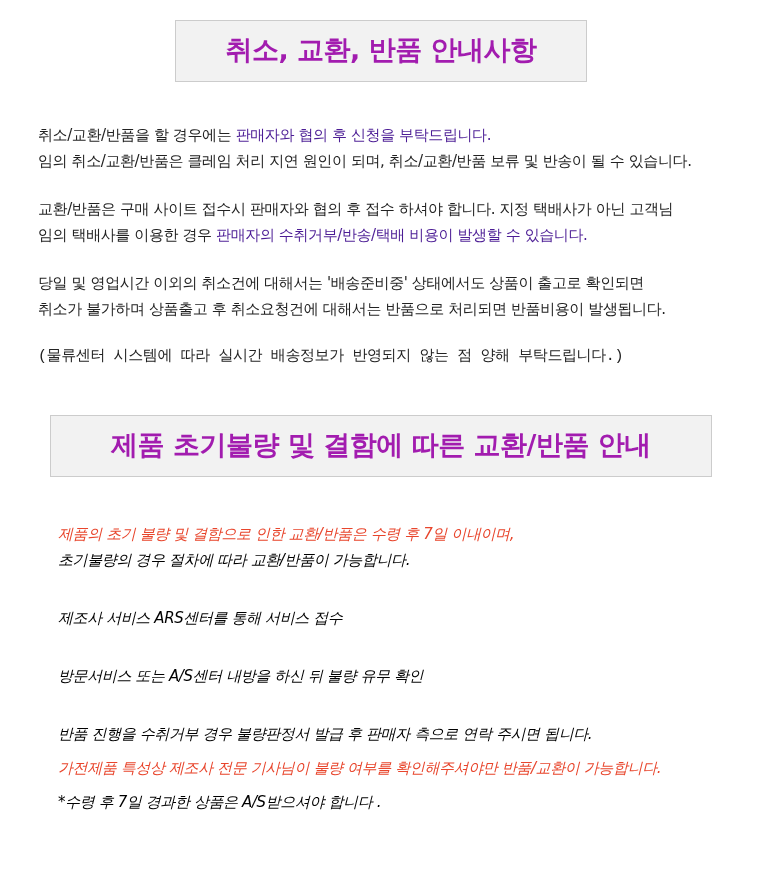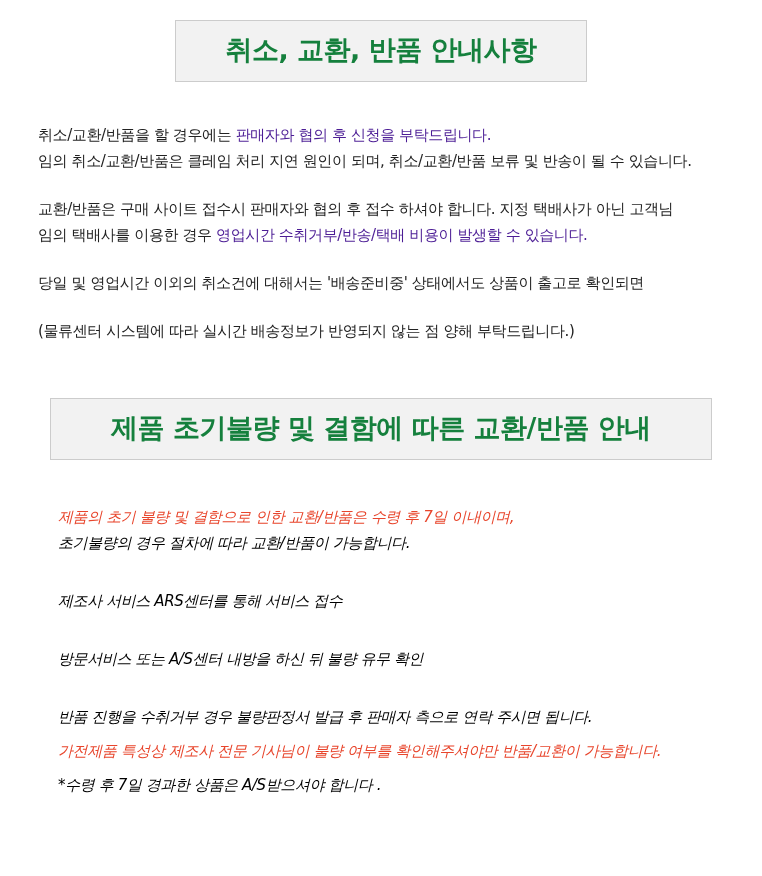--- a/index.html
+++ b/index.html
@@ -20,21 +20,21 @@
     height: 876px;
     box-sizing: border-box;
   }
 
   
   .heading-box {
     background: #f2f2f2;
     border: 1px solid #cccccc;
     text-align: center;
     font-weight: bold;
-    color: #15803d;
+    color: #a21caf;
     box-sizing: border-box;
   }
   .heading-1 {
     margin: 20px auto 0 auto;
     width: 412px;
     padding: 11px 0 13px 0;
     font-size: 27px;
     letter-spacing: -0.5px;
   }
   .heading-2 {
@@ -50,21 +50,21 @@
     margin: 40px 0 0 0;
     padding: 0 34px 0 38px;
   }
   .para {
     font-size: 15px;
     line-height: 26px;
     letter-spacing: -0.4px;
     margin: 0 0 22px 0;
     color: #222222;
   }
-  .para:last-child { margin-bottom: 12px; }
+  .para:last-child { margin-bottom: 3px; font-family: Liberation Mono, monospace; }
   .para .red {
     color: #4c1d95;
   }
 
   .spacer-1 { height: 42px; }
 
   
   .block-2 {
     margin: 44px 0 0 0;
     padding: 0 34px 0 58px;
@@ -86,22 +86,22 @@
 </style>
 </head>
 <body>
 
 <div class="page">
 
   <div class="heading-box heading-1">취소, 교환, 반품 안내사항</div>
 
   <div class="block-1">
     <p class="para" id="s1p0"><span>취소/교환/반품을 할 경우에는 </span><span class="red">판매자와 협의 후 신청을 부탁드립니다.</span><br><span>임의 취소/교환/반품은 클레임 처리 지연 원인이 되며, 취소/교환/반품 보류 및 반송이 될 수 있습니다.</span></p>
-    <p class="para" id="s1p1"><span>교환/반품은 구매 사이트 접수시 판매자와 협의 후 접수 하셔야 합니다. 지정 택배사가 아닌 고객님</span><br><span>임의 택배사를 이용한 경우 </span><span class="red">영업시간 수취거부/반송/택배 비용이 발생할 수 있습니다.</span></p>
-    <p class="para" id="s1p2"><span>당일 및 영업시간 이외의 취소건에 대해서는 '배송준비중' 상태에서도 상품이 출고로 확인되면</span><br></p>
+    <p class="para" id="s1p1"><span>교환/반품은 구매 사이트 접수시 판매자와 협의 후 접수 하셔야 합니다. 지정 택배사가 아닌 고객님</span><br><span>임의 택배사를 이용한 경우 </span><span class="red">판매자의 수취거부/반송/택배 비용이 발생할 수 있습니다.</span></p>
+    <p class="para" id="s1p2"><span>당일 및 영업시간 이외의 취소건에 대해서는 '배송준비중' 상태에서도 상품이 출고로 확인되면</span><br><span>취소가 불가하며 상품출고 후 취소요청건에 대해서는 반품으로 처리되면 반품비용이 발생됩니다.</span></p>
     <p class="para" id="s1p3"><span>(물류센터 시스템에 따라 실시간 배송정보가 반영되지 않는 점 양해 부탁드립니다.)</span></p>
   </div>
 
   <div class="spacer-1"></div>
 
   <div class="heading-box heading-2">제품 초기불량 및 결함에 따른 교환/반품 안내</div>
 
   <div class="block-2">
     <div class="item tight" id="s2g0">
         <div class="line red">제품의 초기 불량 및 결함으로 인한 교환/반품은 수령 후 7일 이내이며,</div>

